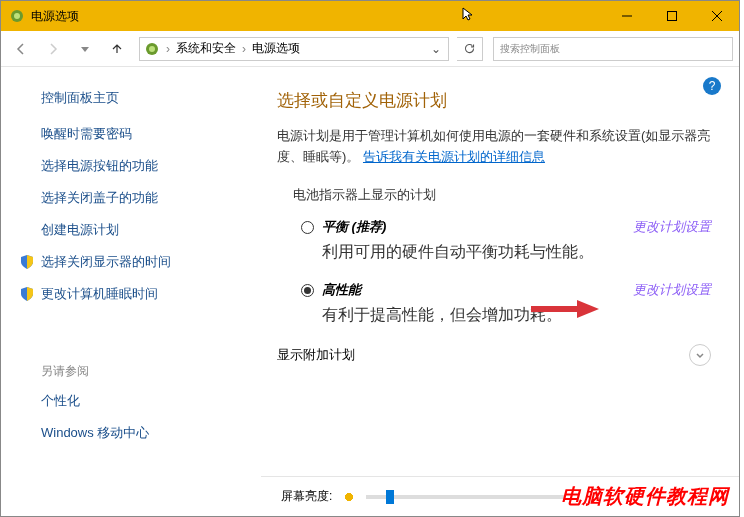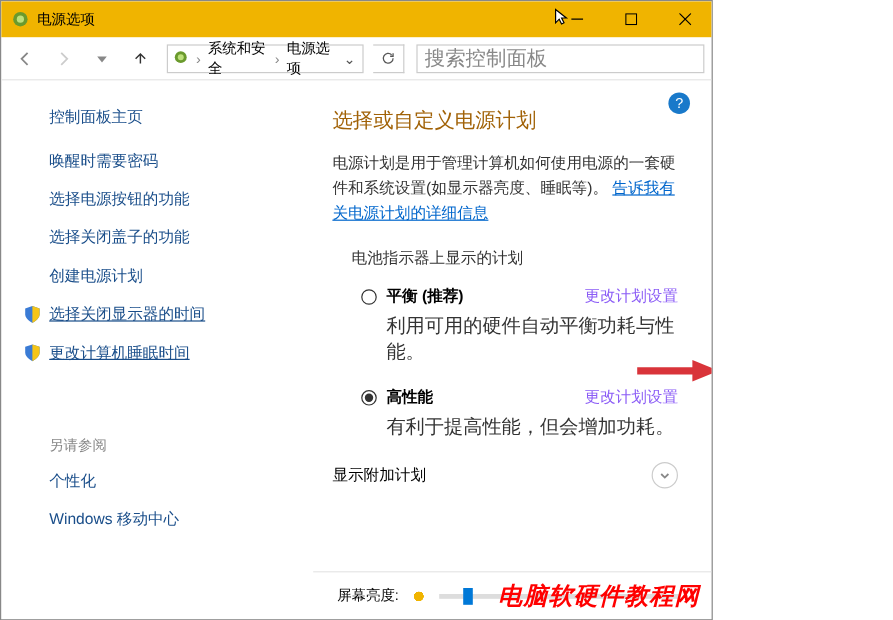--- a/index.html
+++ b/index.html
@@ -1,54 +1,54 @@
 <!DOCTYPE html>
 <html><head>
 <meta charset="utf-8">
 <style>
 * { margin: 0; padding: 0; box-sizing: border-box; font-family: "Microsoft YaHei", "Segoe UI", sans-serif; }
 body { background: #fff; }
-.window { width: 594px; height: 517px; border: 1px solid #888; position: relative; overflow: hidden; background: #fff; }
+.window { width: 740px; height: 517px; border: 1px solid #888; position: relative; overflow: hidden; background: #fff; }
 
 .titlebar { height: 30px; background: #f0b400; display: flex; align-items: center; padding-left: 8px; color: #000; font-size: 12px; }
 .title-icon { width: 16px; height: 16px; margin-right: 6px; display: flex; align-items: center; justify-content: center; }
 .title-icon svg { width: 16px; height: 16px; }
 .titlebar-text { flex: 1; }
 .win-controls { display: flex; height: 100%; }
 .win-btn { width: 45px; height: 100%; display: flex; align-items: center; justify-content: center; cursor: pointer; }
 .win-btn svg { width: 10px; height: 10px; stroke: #000; stroke-width: 1; fill: none; }
 
 .navbar { height: 36px; display: flex; align-items: center; gap: 4px; padding: 0 6px; border-bottom: 1px solid #e5e5e5; }
 .nav-btn { width: 28px; height: 28px; display: flex; align-items: center; justify-content: center; color: #999; cursor: default; border-radius: 2px; }
 .nav-btn.enabled { color: #333; cursor: pointer; }
 .nav-btn svg { width: 16px; height: 16px; }
 .address-bar { flex: 1; height: 24px; border: 1px solid #ccc; display: flex; align-items: center; padding: 0 4px; gap: 6px; font-size: 12px; margin: 0 4px; }
 .addr-icon { width: 16px; height: 16px; }
 .addr-sep { color: #888; }
 .addr-part { cursor: pointer; }
 .addr-chevron { color: #555; width: 16px; text-align: center; cursor: pointer; }
 .refresh-btn { width: 26px; height: 24px; display: flex; align-items: center; justify-content: center; border: 1px solid #ccc; border-left: none; cursor: pointer; }
-.search-box { width: 240px; height: 24px; border: 1px solid #ccc; margin-left: 6px; padding: 0 6px; font-size: 17px; color: #888; display: flex; align-items: center; }
+.search-box { width: 240px; height: 24px; border: 1px solid #ccc; margin-left: 6px; padding: 0 6px; font-size: 10px; color: #888; display: flex; align-items: center; }
 
 .content { display: flex; height: calc(100% - 66px); position: relative; }
 .sidebar { width: 260px; padding: 22px 0 0 40px; font-size: 13px; }
 .side-head { color: #1a4e8a; font-size: 13px; margin-bottom: 18px; cursor: pointer; }
 .side-link { color: #1a4e8a; margin-bottom: 14px; cursor: pointer; }
-.side-link.icon-link { display: flex; align-items: center; gap: 6px; margin-left: -22px; text-decoration: underline; }
+.side-link.icon-link { display: flex; align-items: center; gap: 6px; margin-left: -22px; }
 .side-mini-icon { width: 16px; height: 16px; }
 .see-also-head { color: #888; font-size: 12px; margin-top: 60px; margin-bottom: 12px; }
 
 .main { flex: 1; padding: 22px 28px 0 16px; font-size: 13px; position: relative; }
 .help-icon { position: absolute; top: 10px; right: 18px; width: 18px; height: 18px; background: #1979ca; border-radius: 50%; color: #fff; font-size: 12px; display: flex; align-items: center; justify-content: center; cursor: pointer; }
 .main-title { color: #a16207; font-size: 17px; font-weight: normal; margin-bottom: 14px; }
 .main-desc { color: #333; line-height: 1.6; margin-bottom: 4px; }
 .inline-link { color: #0066cc; text-decoration: underline; cursor: pointer; }
 .section-head { color: #333; margin: 18px 0 14px 16px; }
 
-.plan-row { display: flex; align-items: flex-start; padding-left: 24px; margin-bottom: 6px; }
+.plan-row { display: flex; align-items: flex-start; padding-left: 24px; margin-bottom: 6px; font-style: italic; }
 .plan-radio { width: 13px; height: 13px; border: 1px solid #333; border-radius: 50%; margin-top: 3px; margin-right: 8px; display: flex; align-items: center; justify-content: center; cursor: pointer; }
 .plan-radio.selected::after { content: ""; width: 7px; height: 7px; background: #333; border-radius: 50%; }
 .plan-label { font-weight: bold; }
 .plan-link { margin-left: auto; color: #8b5cf6; cursor: pointer; }
 .plan-desc { color: #333; padding-left: 45px; margin-bottom: 18px; font-size: 16px; }
 
 .expand-row { display: flex; align-items: center; margin-top: 8px; }
 .expand-btn { width: 22px; height: 22px; border: 1px solid #ccc; border-radius: 50%; display: flex; align-items: center; justify-content: center; margin-left: auto; cursor: pointer; color: #888; }
 
 .arrow-overlay { position: absolute; top: 297px; left: 528px; width: 70px; height: 22px; pointer-events: none; }

